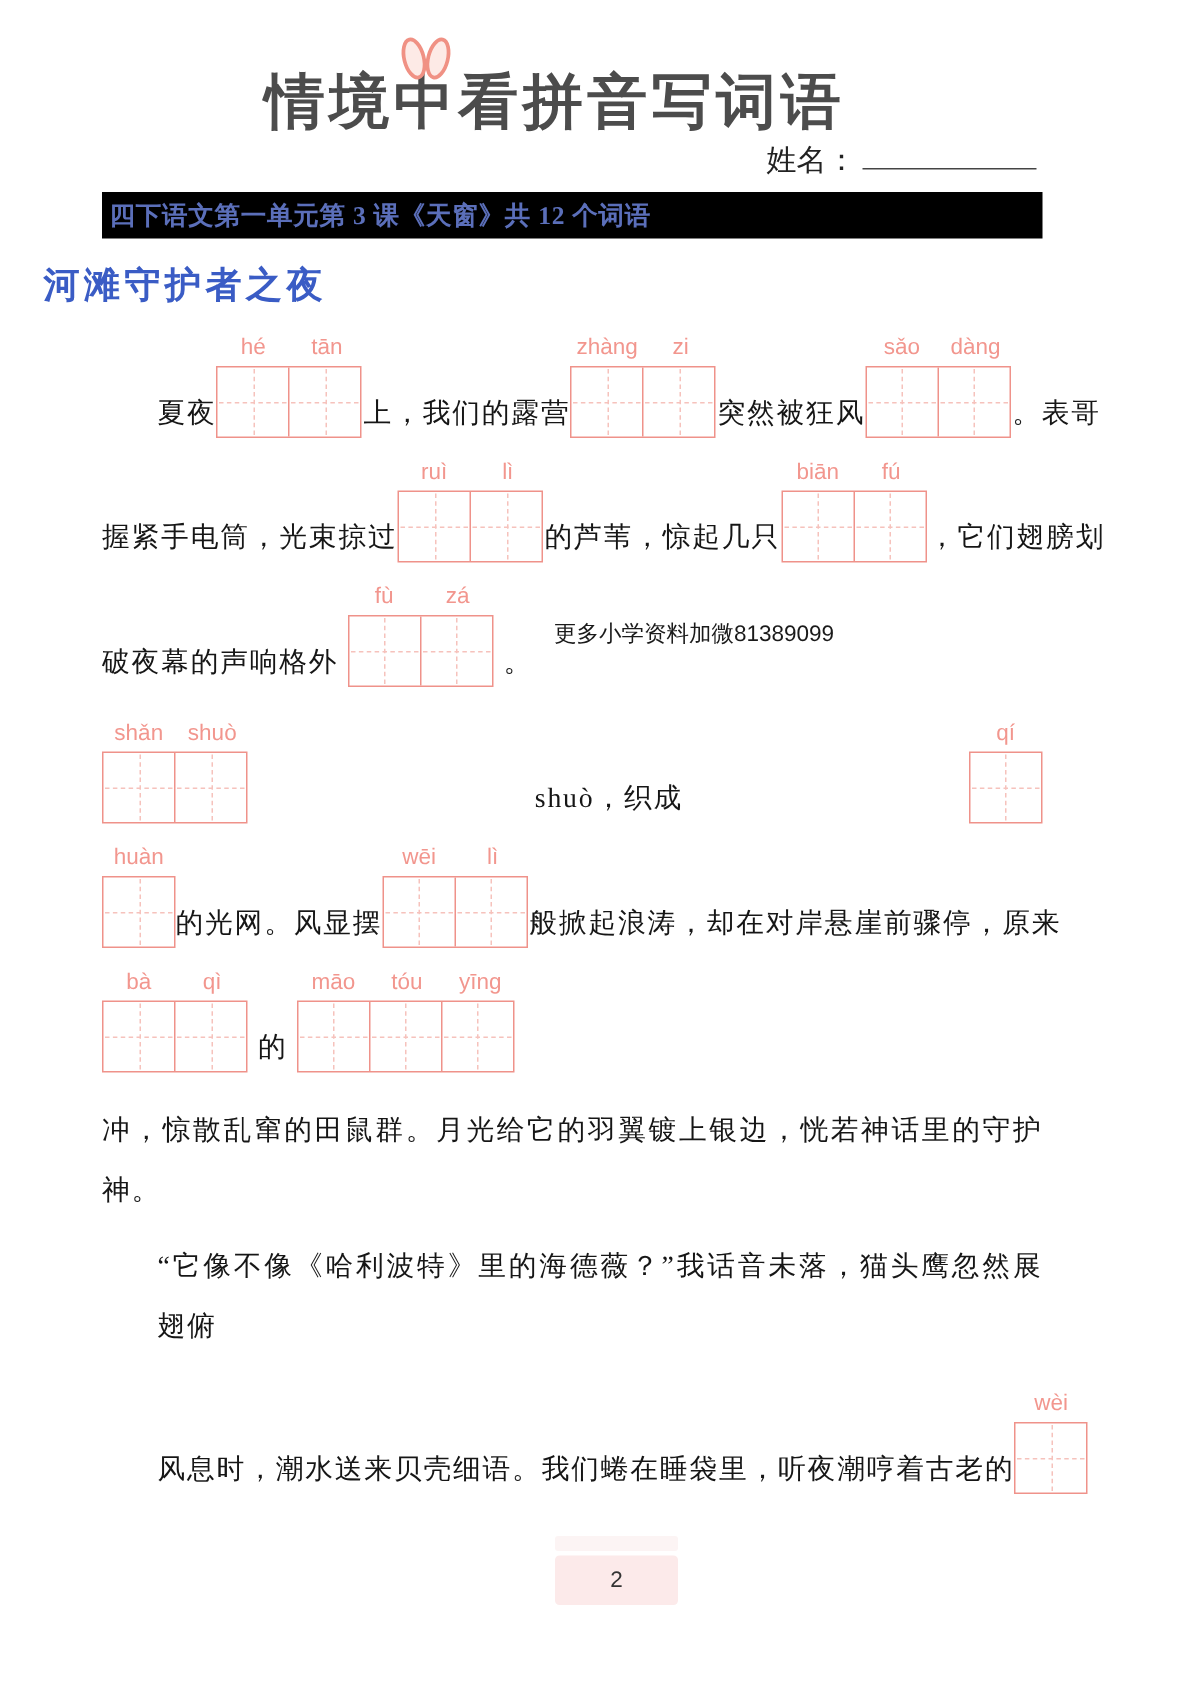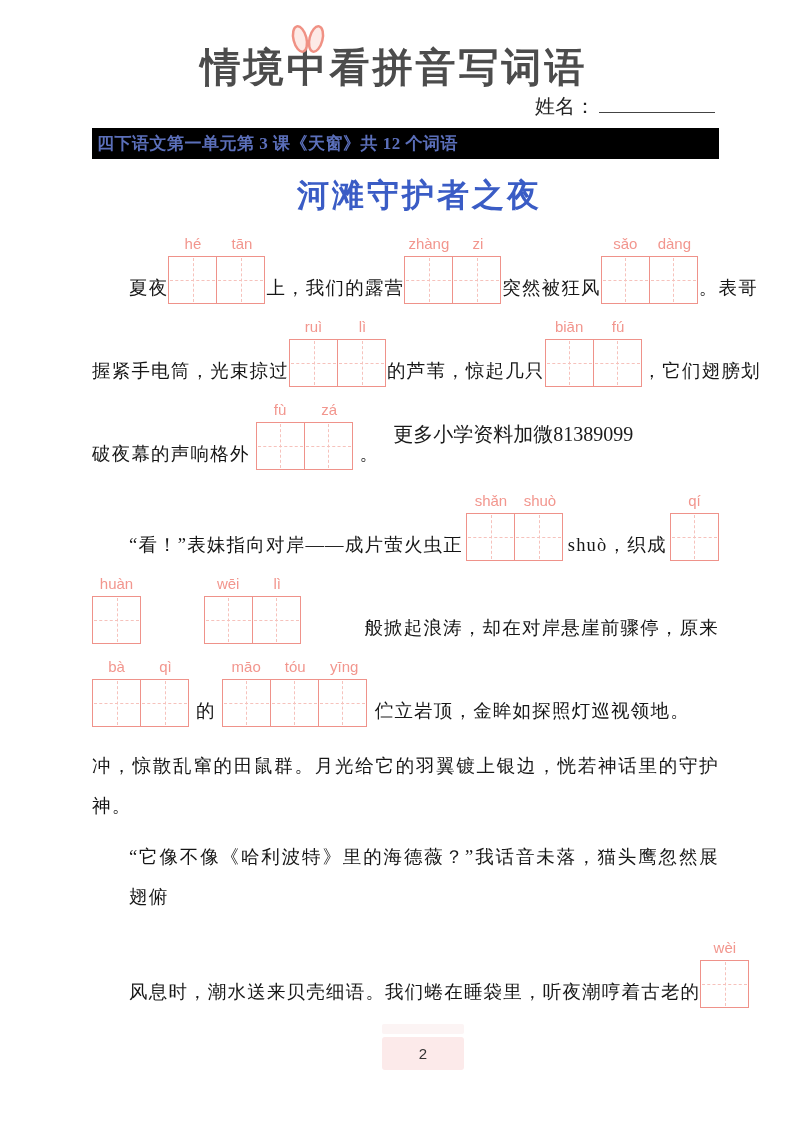--- a/index.html
+++ b/index.html
@@ -2,21 +2,20 @@
 <html><head>
 <meta charset="utf-8">
 <style>
   html,body{margin:0;padding:0;background:#ffffff;}
   .page{
     position:relative;
     width:762px;height:1122px;
     background:#ffffff;
     overflow:hidden;
     font-family:"Liberation Serif",serif;
-    padding-left:24px;
   }
   
   .header{position:relative;height:122px;}
   .logo{
     position:absolute;left:0;top:40px;width:740px;
     text-align:center;
     font-family:"Liberation Sans",sans-serif;
     font-weight:700;font-size:40px;color:#4c4c4c;letter-spacing:3px;
     white-space:nowrap;
   }
@@ -31,40 +30,40 @@
     border-bottom:1.4px solid #444;vertical-align:baseline;margin-left:4px;
   }
   
   .banner{
     margin:6px 67px 0 68px;height:31px;line-height:31px;
     background:#000000;color:#5b6fba;font-weight:700;font-size:17px;
     padding-left:5px;letter-spacing:0.5px;
   }
   
   .title{
-    margin-top:15px;text-align:center;
-    font-size:32px;font-weight:700;color:#3a5cc5;letter-spacing:3px;margin-left:29px;
+    margin-top:15px;
+    font-size:24px;font-weight:700;color:#3a5cc5;letter-spacing:3px;margin-left:29px;
   }
   
   .bodytext{margin:14px 67px 0 68px;}
   .para + .para{margin-top:19px;}
   .line{display:flex;align-items:flex-end;}
   .line + .line{margin-top:11px;}
   .line.justify{justify-content:space-between;}
   .btext{
     font-size:18.5px;color:#161616;letter-spacing:1.2px;
     line-height:26px;padding-bottom:3px;white-space:nowrap;
   }
   .btext.ind{padding-left:37px;}
   .plainline{display:block;}
   .plainline .btext{white-space:normal;line-height:40px;padding-bottom:0;
     display:block;text-align:justify;text-justify:inter-character;}
   .note{
     align-self:center;margin-left:14px;
-    font-family:Liberation Serif, serif;font-size:20px;color:#1a1a1a;
+    font-family:Liberation Sans, sans-serif;font-size:15px;color:#1a1a1a;
     white-space:nowrap;
   }
   
   .wbox{flex:0 0 auto;}
   .line:not(.justify) .wbox{margin:0 6px;}
   .line:not(.justify) .wbox:first-child{margin-left:0;}
   .pinyin-row{display:flex;height:24px;}
   .pinyin-row span{
     flex:0 0 49px;text-align:center;
     font-family:"Liberation Sans",sans-serif;
@@ -189,21 +188,20 @@
               <div class="cell"></div>
               <div class="cell"></div>
             </div>
           </div>
           <span class="btext">。</span>
           <span class="note">更多小学资料加微81389099</span>
         </div>
       </div>
       <div class="para">
         <div class="line justify">
-          <span class="btext ind">“看！”表妹指向对岸——成片萤火虫正</span>
           <div class="wbox">
             <div class="pinyin-row">
               <span>shǎn</span>
               <span>shuò</span>
             </div>
             <div class="cells">
               <div class="cell"></div>
               <div class="cell"></div>
             </div>
           </div>
@@ -219,20 +217,21 @@
         </div>
         <div class="line justify">
           <div class="wbox">
             <div class="pinyin-row">
               <span>huàn</span>
             </div>
             <div class="cells">
               <div class="cell"></div>
             </div>
           </div>
+          <span class="btext">的光网。风显摆</span>
           <div class="wbox">
             <div class="pinyin-row">
               <span>wēi</span>
               <span>lì</span>
             </div>
             <div class="cells">
               <div class="cell"></div>
               <div class="cell"></div>
             </div>
           </div>
@@ -255,21 +254,20 @@
               <span>māo</span>
               <span>tóu</span>
               <span>yīng</span>
             </div>
             <div class="cells">
               <div class="cell"></div>
               <div class="cell"></div>
               <div class="cell"></div>
             </div>
           </div>
-          <span class="btext">伫立岩顶，金眸如探照灯巡视领地。</span>
         </div>
       </div>
       <div class="para plain">
         <div class="line plainline">
           <span class="btext">冲，惊散乱窜的田鼠群。月光给它的羽翼镀上银边，恍若神话里的守护神。</span>
         </div>
         <div class="line plainline">
           <span class="btext ind">“它像不像《哈利波特》里的海德薇？”我话音未落，猫头鹰忽然展翅俯</span>
         </div>
       </div>

